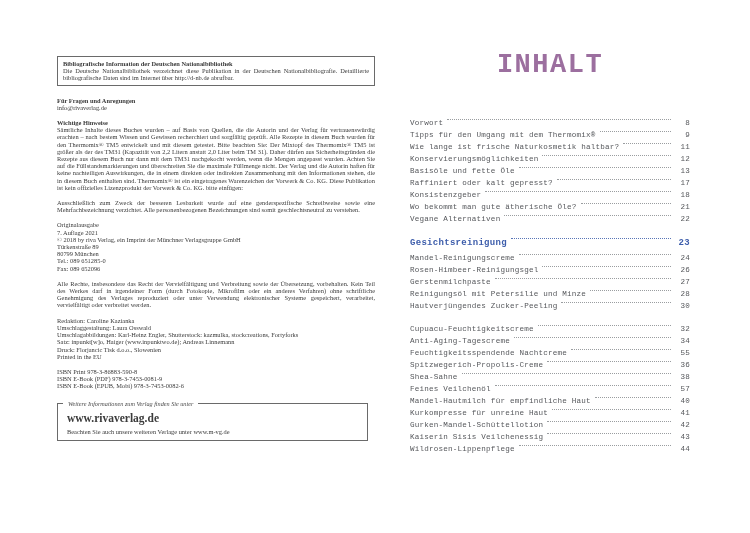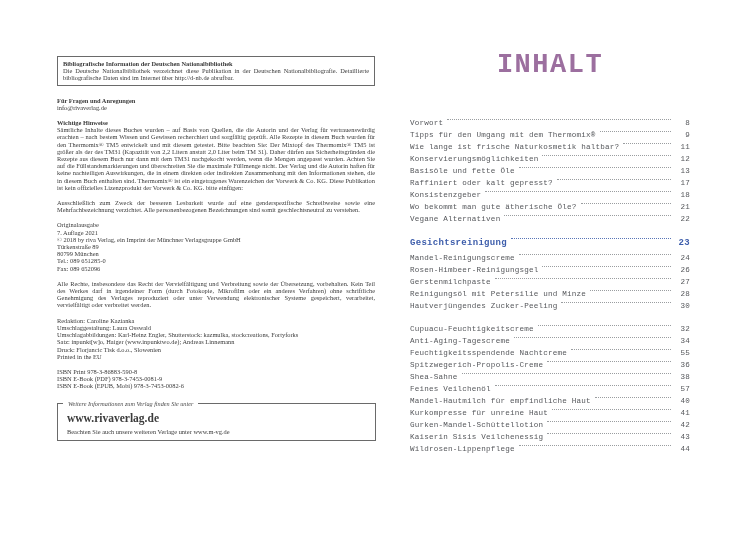--- a/index.html
+++ b/index.html
@@ -14,21 +14,21 @@
   }
   .left-page p{margin:0 0 8px 0;text-align:justify;}
   .bib-box{
     border:1px solid #6a6a6a;padding:3px 5px;margin-bottom:11px;text-align:justify;
   }
   .bold{font-weight:bold;}
   .block{margin-bottom:8px;}
   .block div{white-space:nowrap;}
   .pub-box{
     border:1px solid #6a6a6a;margin-top:13px;width:282px;position:relative;
-    padding:8px 26px 5px 9px;
+    padding:8px 18px 5px 9px;
   }
   .pub-note{
     position:absolute;top:-4px;left:5px;background:#ffffff;padding:0 5px;
     font-style:italic;font-size:6.2px;color:#4a4a4a;
   }
   .pub-url{font-weight:bold;font-size:11.5px;line-height:13px;margin-bottom:3px;}
   .pub-sub{font-size:6.4px;}
   
   .right-page{
     position:absolute;left:410px;top:52px;width:280px;

